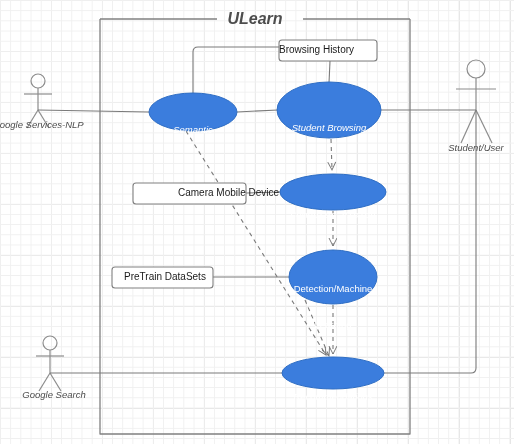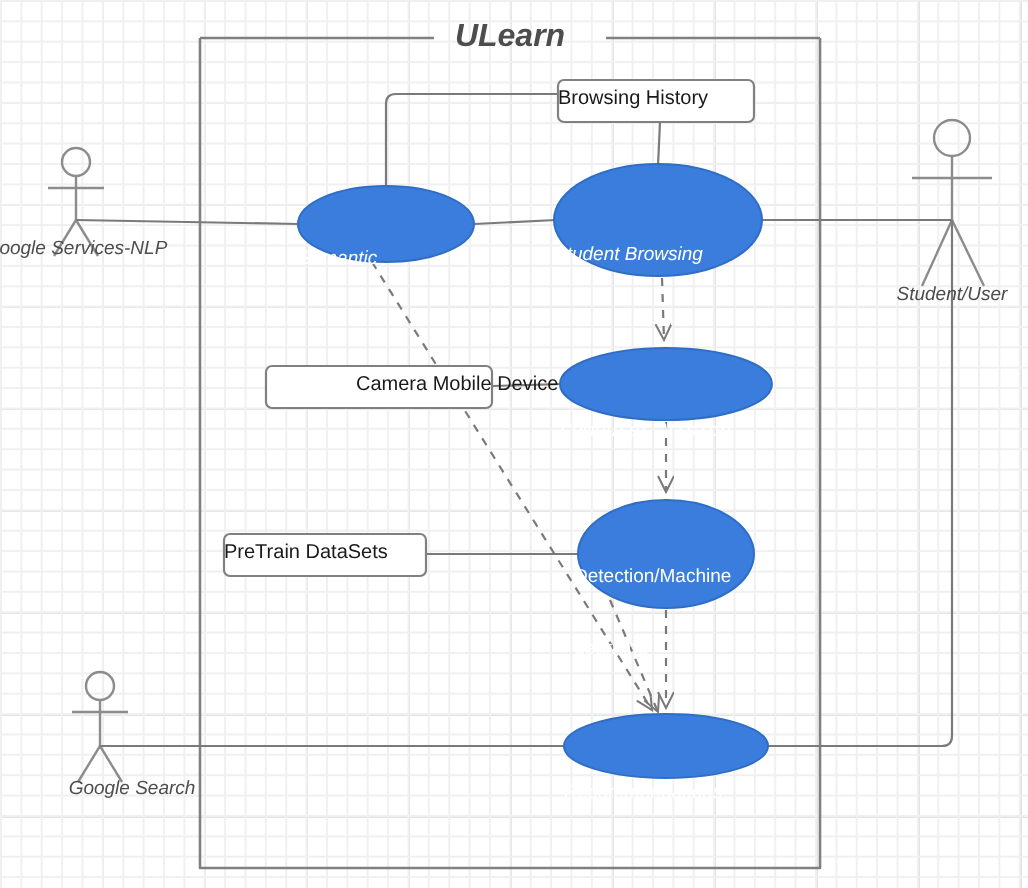--- a/index.html
+++ b/index.html
@@ -48,21 +48,21 @@
   .box-label {
     font-size: 10px;
     color: #1a1a1a;
     text-align: left;
     font-family: "Liberation Sans", sans-serif;
   }
   .ellipse-label {
     font-size: 9.5px;
     font-style: italic;
     color: #ffffff;
-    text-align: left;
+    text-align: center;
     line-height: 12px;
     font-family: "Liberation Sans", sans-serif;
   }
   .ellipse-label.plain {
     font-style: normal;
   }
   .system-title {
     font-size: 16px;
     font-weight: bold;
     font-style: italic;
@@ -156,27 +156,27 @@
       <ellipse cx="333" cy="373" rx="51" ry="16" fill="#3b7ddd" stroke="#2f6ec4" stroke-width="1"></ellipse>
     </g>
   </svg>
 
   <div class="lbl system-title" style="left:195px; top:10px; width:120px;">ULearn</div>
 
   <div class="lbl actor-label" style="left:-18px; top:119px; width:112px;">Google Services-NLP</div>
 
   <div class="lbl actor-label" style="left:426px; top:142px; width:100px;">Student/User</div>
 
-  <div class="lbl actor-label" style="left:21px; top:389px; width:90px;">Google Search</div>
+  <div class="lbl actor-label" style="left:9px; top:389px; width:90px;">Google Search</div>
 
   <div class="lbl box-label" style="left:279px; top:44px; width:98px;">Browsing History</div>
 
   <div class="lbl box-label" style="left:133px; top:187px; width:113px;padding-left:45px;">Camera Mobile Device</div>
 
-  <div class="lbl box-label" style="left:112px; top:271px; width:101px;">PreTrain DataSets</div>
+  <div class="lbl box-label" style="left:112px; top:271px; width:101px;padding-left:12px;">PreTrain DataSets</div>
 
   <div class="lbl ellipse-label" style="left:149px; top:100px; width:88px;">
     <div>Semantic</div>
   </div>
 
   <div class="lbl ellipse-label" style="left:277px; top:98px; width:104px;">
     <div>Student Browsing</div>
   </div>
 
   <div class="lbl ellipse-label" style="left:280px; top:186px; width:106px;font-family:Liberation Mono, monospace;">

